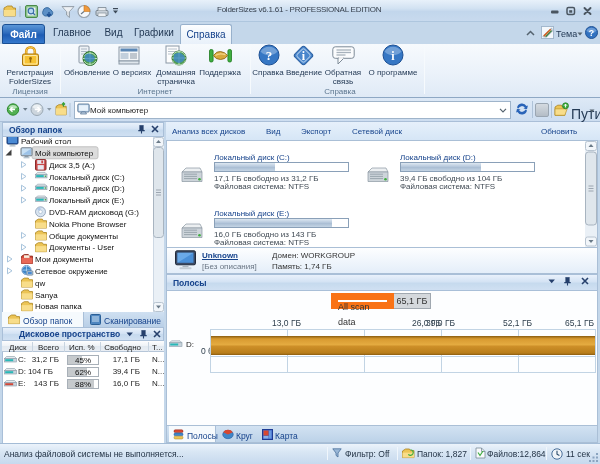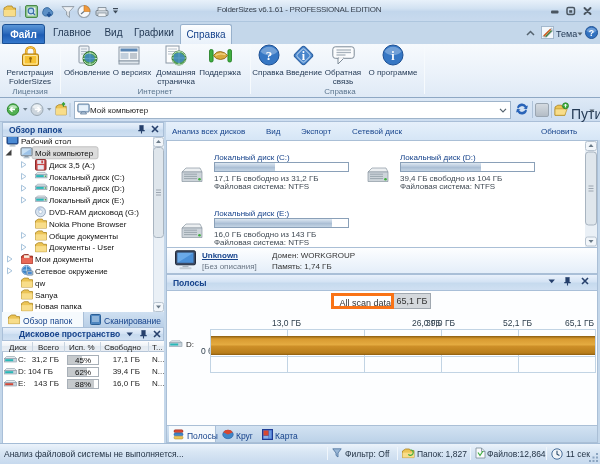--- a/index.html
+++ b/index.html
@@ -492,21 +492,21 @@
 <div id="barhead" class="abs phead">Полосы</div>
 <svg class="abs" style="left:548px;top:277px;" width="46" height="9" viewBox="0 0 46 9">
 <path d="M0.5 2.5 l3.2 3.8 l3.2 -3.8 z" fill="#26406c"></path>
 <g fill="#26406c" stroke="#26406c">
       <rect x="17.8" y="0.5" width="3.4" height="4.6" stroke-width="0.6"></rect>
 <path d="M16.3 5.6 h6.4 M19.5 5.6 v3" stroke-width="1.1" fill="none"></path>
     </g>
 <path d="M34 1 l6 6 m0 -6 l-6 6" stroke="#26406c" stroke-width="1.6"></path>
 </svg>
 <div id="chart" class="abs"></div>
-<div class="abs" style="left:331px;top:293px;width:63px;height:16px;background:#fff;border:3px solid #f97316;font-size:9px;color:#333;text-align:right;line-height:15px;">All scan data</div>
+<div class="abs" style="left:331px;top:293px;width:63px;height:16px;background:#fff;border:7px solid #f97316;font-size:9px;color:#333;text-align:left;line-height:15px;">All scan data</div>
 <div class="abs" style="left:394px;top:293px;width:37px;height:16px;background:#d4d8dc;border:1px solid #a0a8b0;border-left:none;font-size:9px;color:#333;text-align:center;line-height:15px;">65,1 ГБ</div>
 <div class="abs axl" style="left:201px;margin-top:28px;">0 байт</div>
 <div class="abs axl" style="left:272px;">13,0 ГБ</div>
 <div class="abs axl" style="left:368px;margin-left:44px;">26,0 ГБ</div>
 <div class="abs axl" style="left:426px;">39,0 ГБ</div>
 <div class="abs axl" style="left:503px;">52,1 ГБ</div>
 <div class="abs axl" style="left:565px;">65,1 ГБ</div>
 <svg class="abs" style="left:210px;top:329px;" width="387" height="44" viewBox="0 0 387 44">
 <defs>
       <linearGradient id="amber" x1="0" y1="0" x2="0" y2="1">

